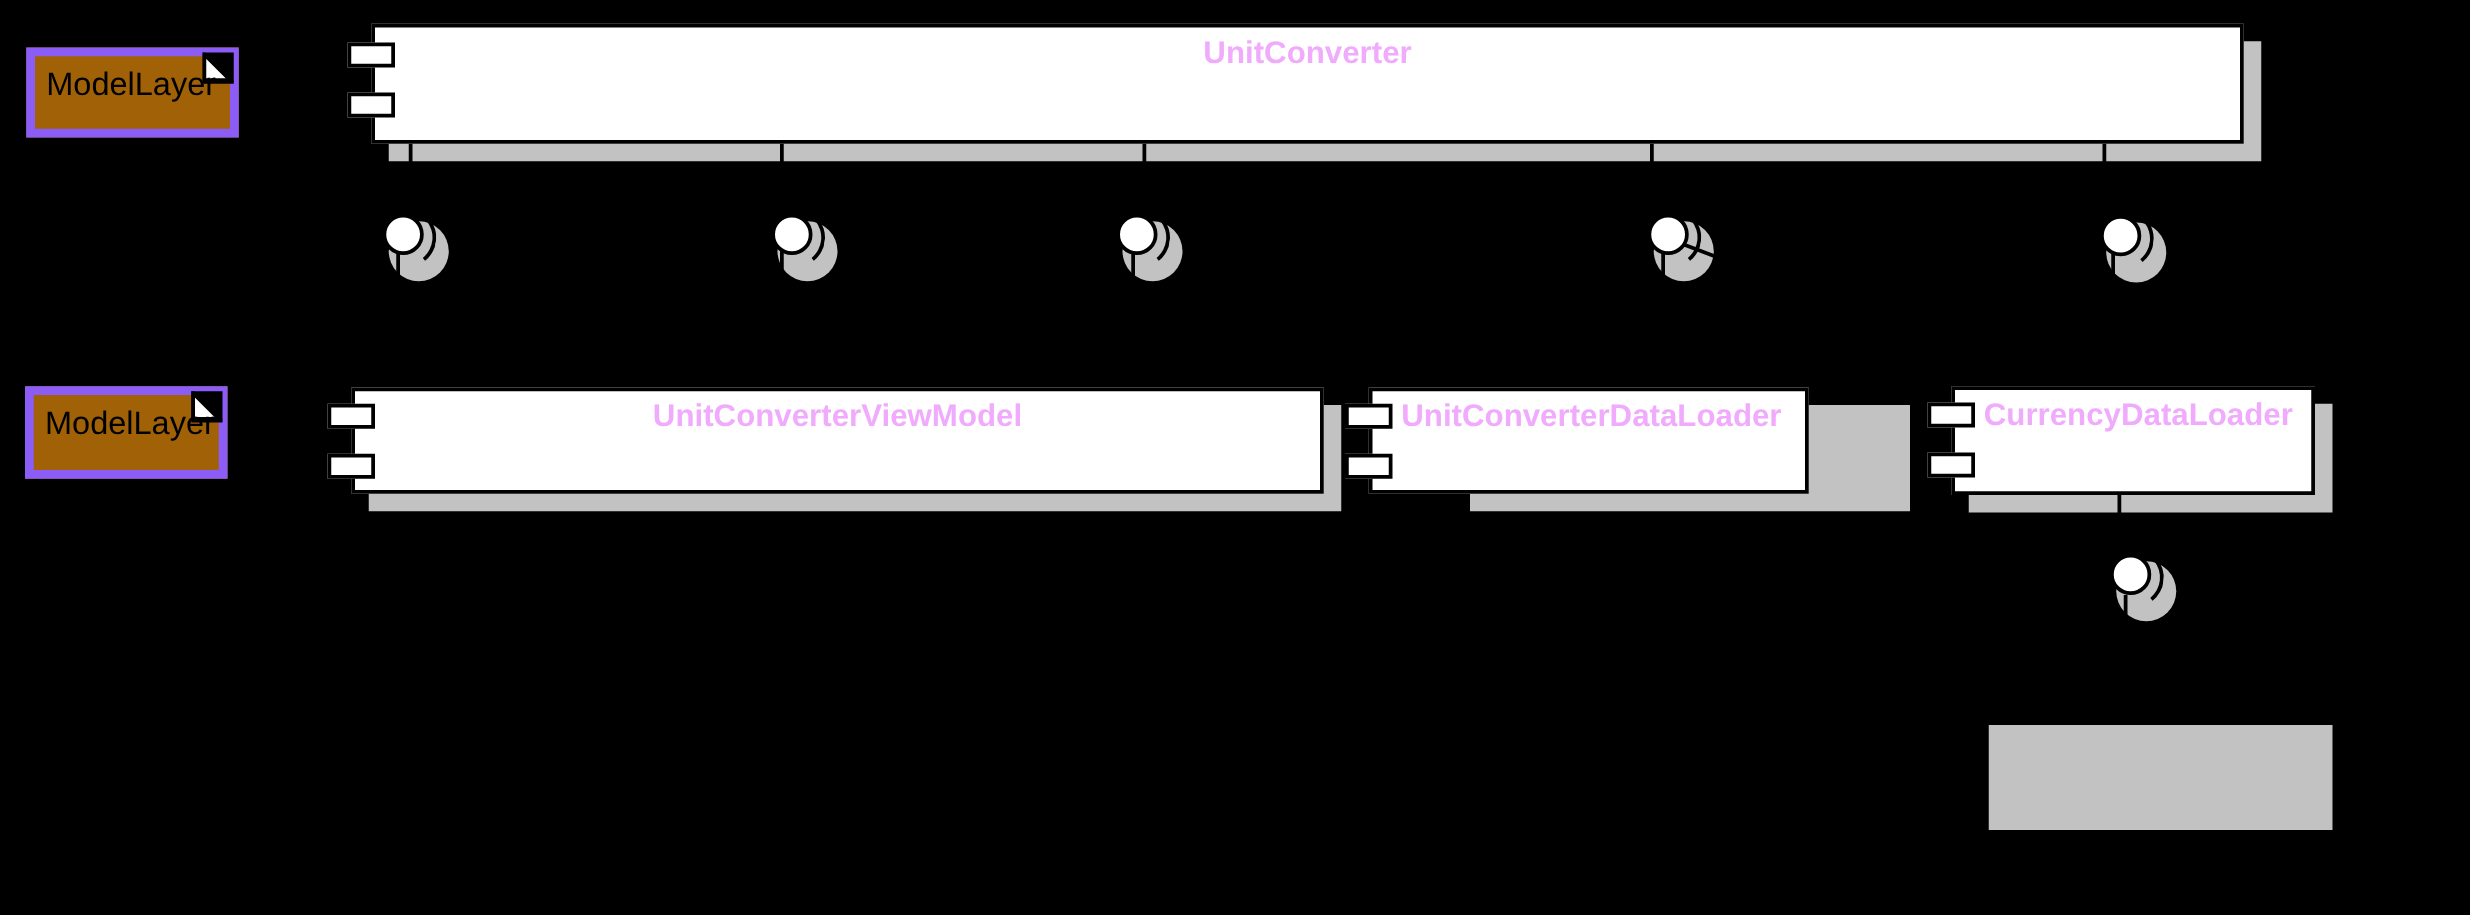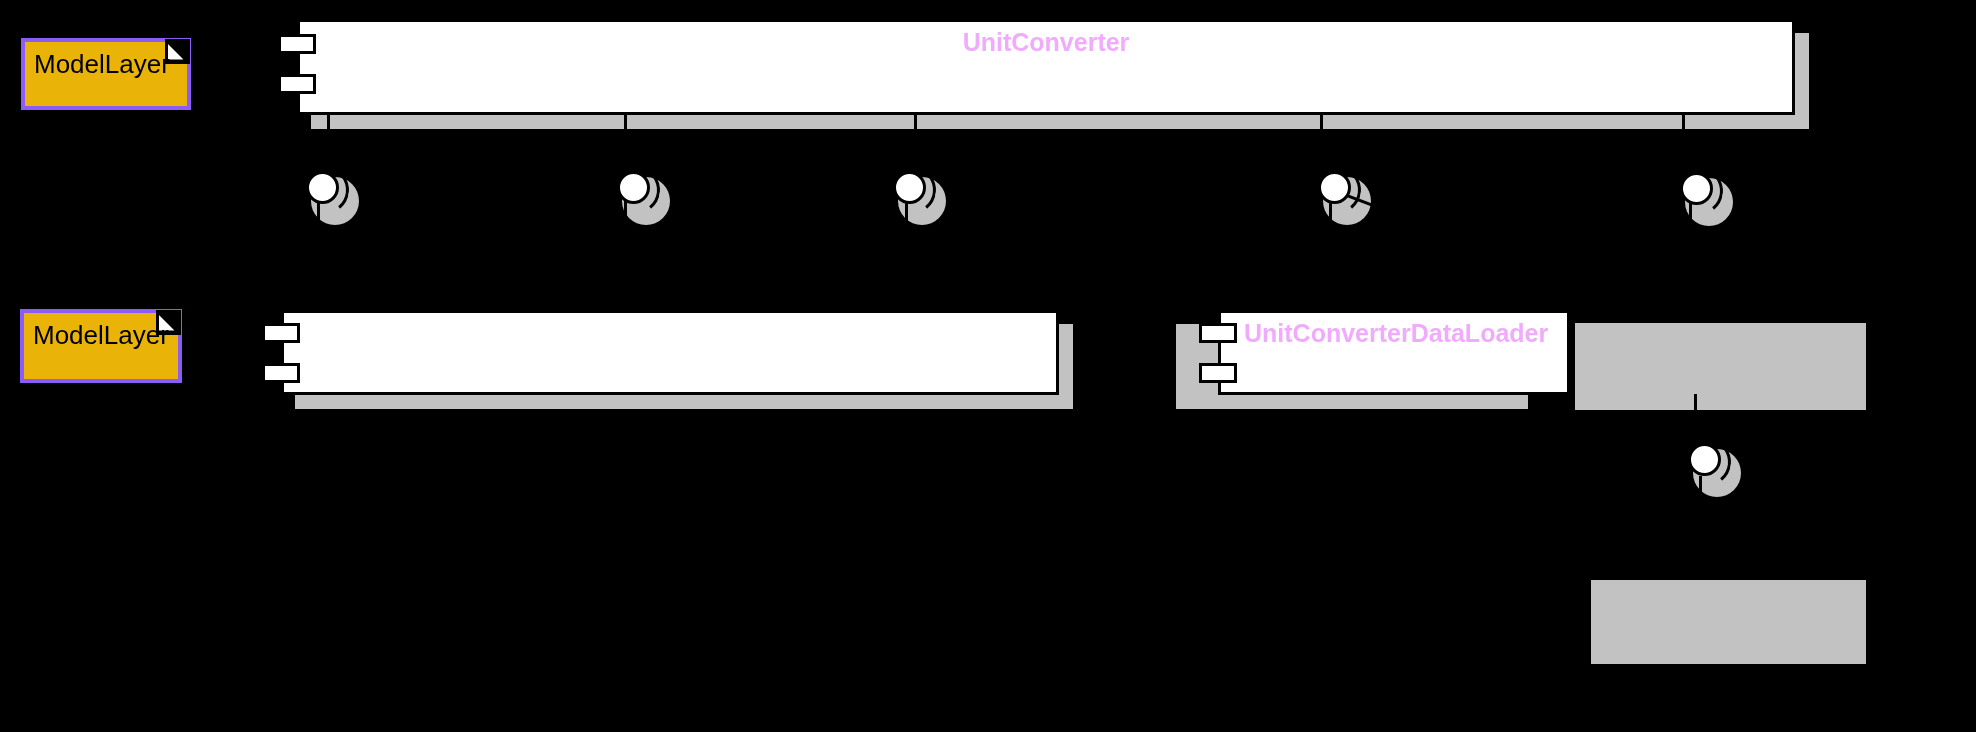--- a/index.html
+++ b/index.html
@@ -23,21 +23,21 @@
   .comp-box{position:absolute;left:0;top:0;right:0;bottom:0;background:#fff;
     border:3px solid #000;box-sizing:border-box;}
   .comp-tab{position:absolute;left:-19px;width:38px;height:20px;background:#fff;
     border:3px solid #000;box-sizing:border-box;}
   .tab1{top:13px;} .tab2{top:53px;}
   .comp-label{position:absolute;font-weight:700;font-size:25px;color:#f0abfc;
     white-space:nowrap;line-height:25px;}
   .comp-label.center{left:0;right:0;top:11px;text-align:center;}
   .comp-label.after-tab{left:26px;top:11px;text-align:left;}
   
-  .note{position:absolute;background:#eab308;border:4px solid #8b5cf6;box-sizing:border-box;z-index:3;}
+  .note{position:absolute;background:#a16207;border:7px solid #8b5cf6;box-sizing:border-box;z-index:3;}
   .note-label{position:absolute;left:9px;top:7px;font-size:26px;color:#000;
     white-space:nowrap;line-height:30px;}
   .note-cut{position:absolute;top:-3px;right:-3px;width:25px;height:25px;background:#000;}
   .note-fold{position:absolute;top:-3px;right:-3px;}
 </style>
 </head>
 <body>
 
 <div class="canvas">
 
@@ -109,24 +109,31 @@
     <div class="comp-box"></div>
     <div class="comp-tab tab1" style="top:15px;"></div>
     <div class="comp-tab tab2" style="top:55px;"></div>
     <div class="comp-label center">UnitConverter</div>
   </div>
 
   <div class="component" style="left:281px;top:310px;width:778px;height:85px;">
     <div class="comp-box"></div>
     <div class="comp-tab tab1"></div>
     <div class="comp-tab tab2"></div>
+    <div class="comp-label center">UnitConverterViewModel</div>
   </div>
 
-  <div class="component" style="left:1218px;top:310px;width:352px;height:85px;">
+  <div class="component" style="left:1095px;top:310px;width:352px;height:85px;">
     <div class="comp-box"></div>
     <div class="comp-tab tab1"></div>
     <div class="comp-tab tab2"></div>
     <div class="comp-label after-tab">UnitConverterDataLoader</div>
   </div>
 
+  <div class="component" style="left:1561px;top:309px;width:291px;height:87px;">
+    <div class="comp-box"></div>
+    <div class="comp-tab tab1"></div>
+    <div class="comp-tab tab2"></div>
+    <div class="comp-label after-tab">CurrencyDataLoader</div>
+  </div>
 
 
 </div>
 
 </body></html>

